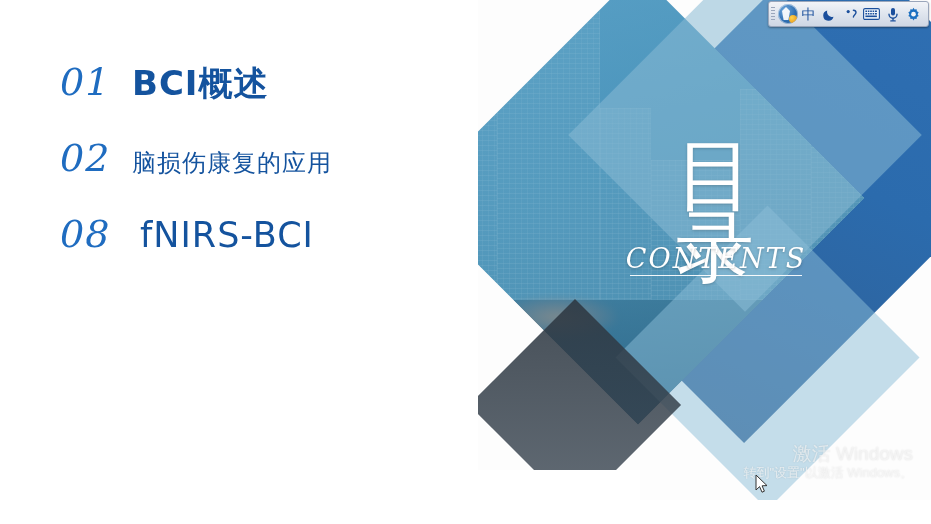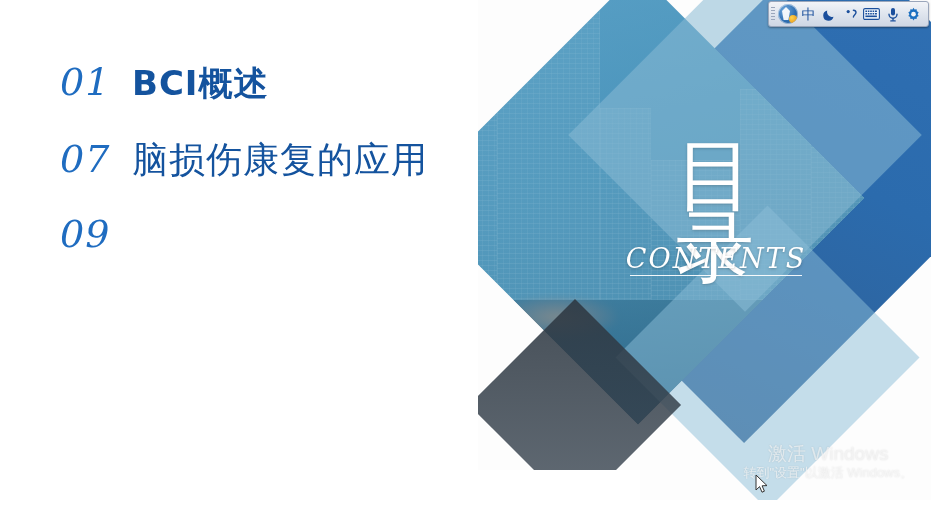--- a/index.html
+++ b/index.html
@@ -200,35 +200,35 @@
     font-style: italic;
     font-weight: 400;
     font-size: 38px;
     color: #1f6cc0;
     width: 72px;
     flex: 0 0 72px;
     letter-spacing: 1px;
   }
   .agenda-title {
     font-family: "DejaVu Sans", "Liberation Sans", sans-serif;
-    font-size: 36px;
+    font-size: 24px;
     color: #14539e;
     letter-spacing: 1px;
     white-space: nowrap;
   }
   .agenda-row[data-idx="0"] .agenda-title { font-size: 34px; font-weight: bold; }
   .agenda-row[data-idx="3"] .agenda-title { font-size: 35px; margin-left: 8px; }
   .agenda-row[data-idx="4"] .agenda-title { margin-left: 8px; }
 
   
   #watermark {
     position: absolute;
     right: 18px;
     bottom: 42px;
-    text-align: center;
+    text-align: right;
     color: rgba(245,245,245,.62);
     text-shadow: 0 0 2px rgba(0,0,0,.12);
     pointer-events: none;
   }
   #wm-line1 {
     font-size: 19px;
     line-height: 1.15;
     color: rgba(248,248,248,.65);
   }
   #wm-line2 {
@@ -343,27 +343,28 @@
     <div class="white-mask" style="left:0;top:500px;width:931px;height:24px;"></div>
 
     <div id="agenda">
 
       <div class="agenda-row" data-idx="0">
         <span class="agenda-num">01</span>
         <span class="agenda-title">BCI概述</span>
       </div>
 
       <div class="agenda-row" data-idx="1">
-        <span class="agenda-num">07</span>
+        <span class="agenda-num">02</span>
         <span class="agenda-title">脑损伤康复的应用</span>
       </div>
 
 
       <div class="agenda-row" data-idx="3">
-        <span class="agenda-num">09</span>
+        <span class="agenda-num">08</span>
+        <span class="agenda-title">fNIRS-BCI</span>
       </div>
 
       <div class="agenda-row" data-idx="4">
       </div>
 
     </div>
 
     <div id="contents-block">
       <div class="cjk-big">目</div>
       <div class="cjk-big">录</div>

